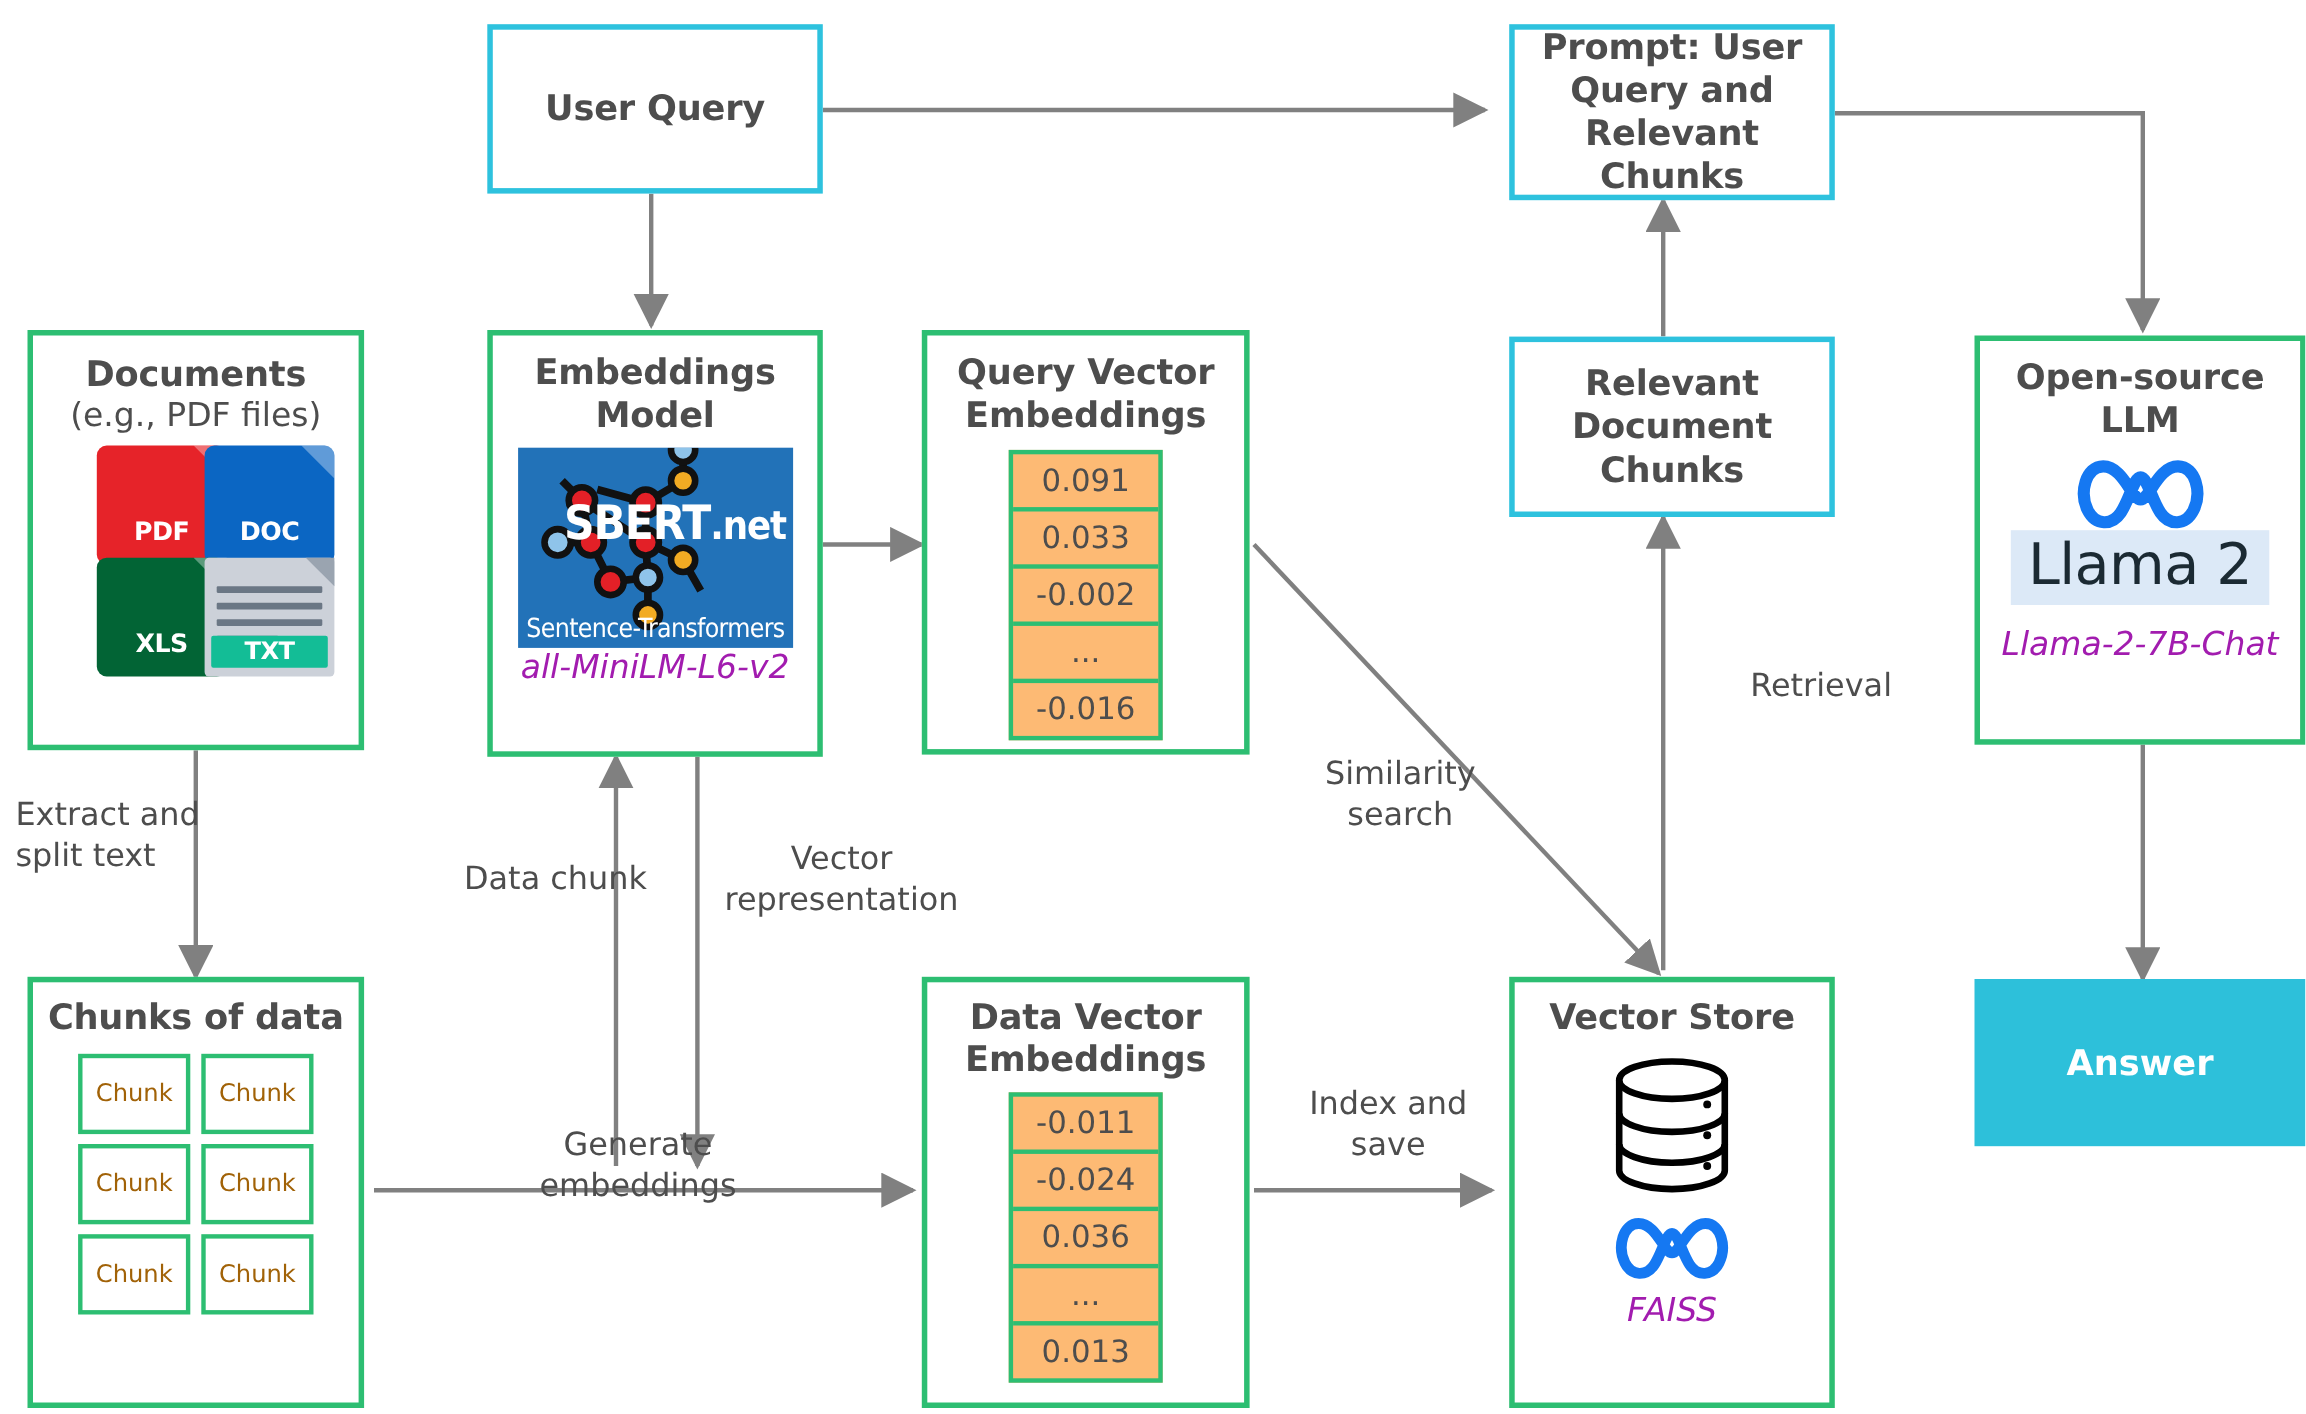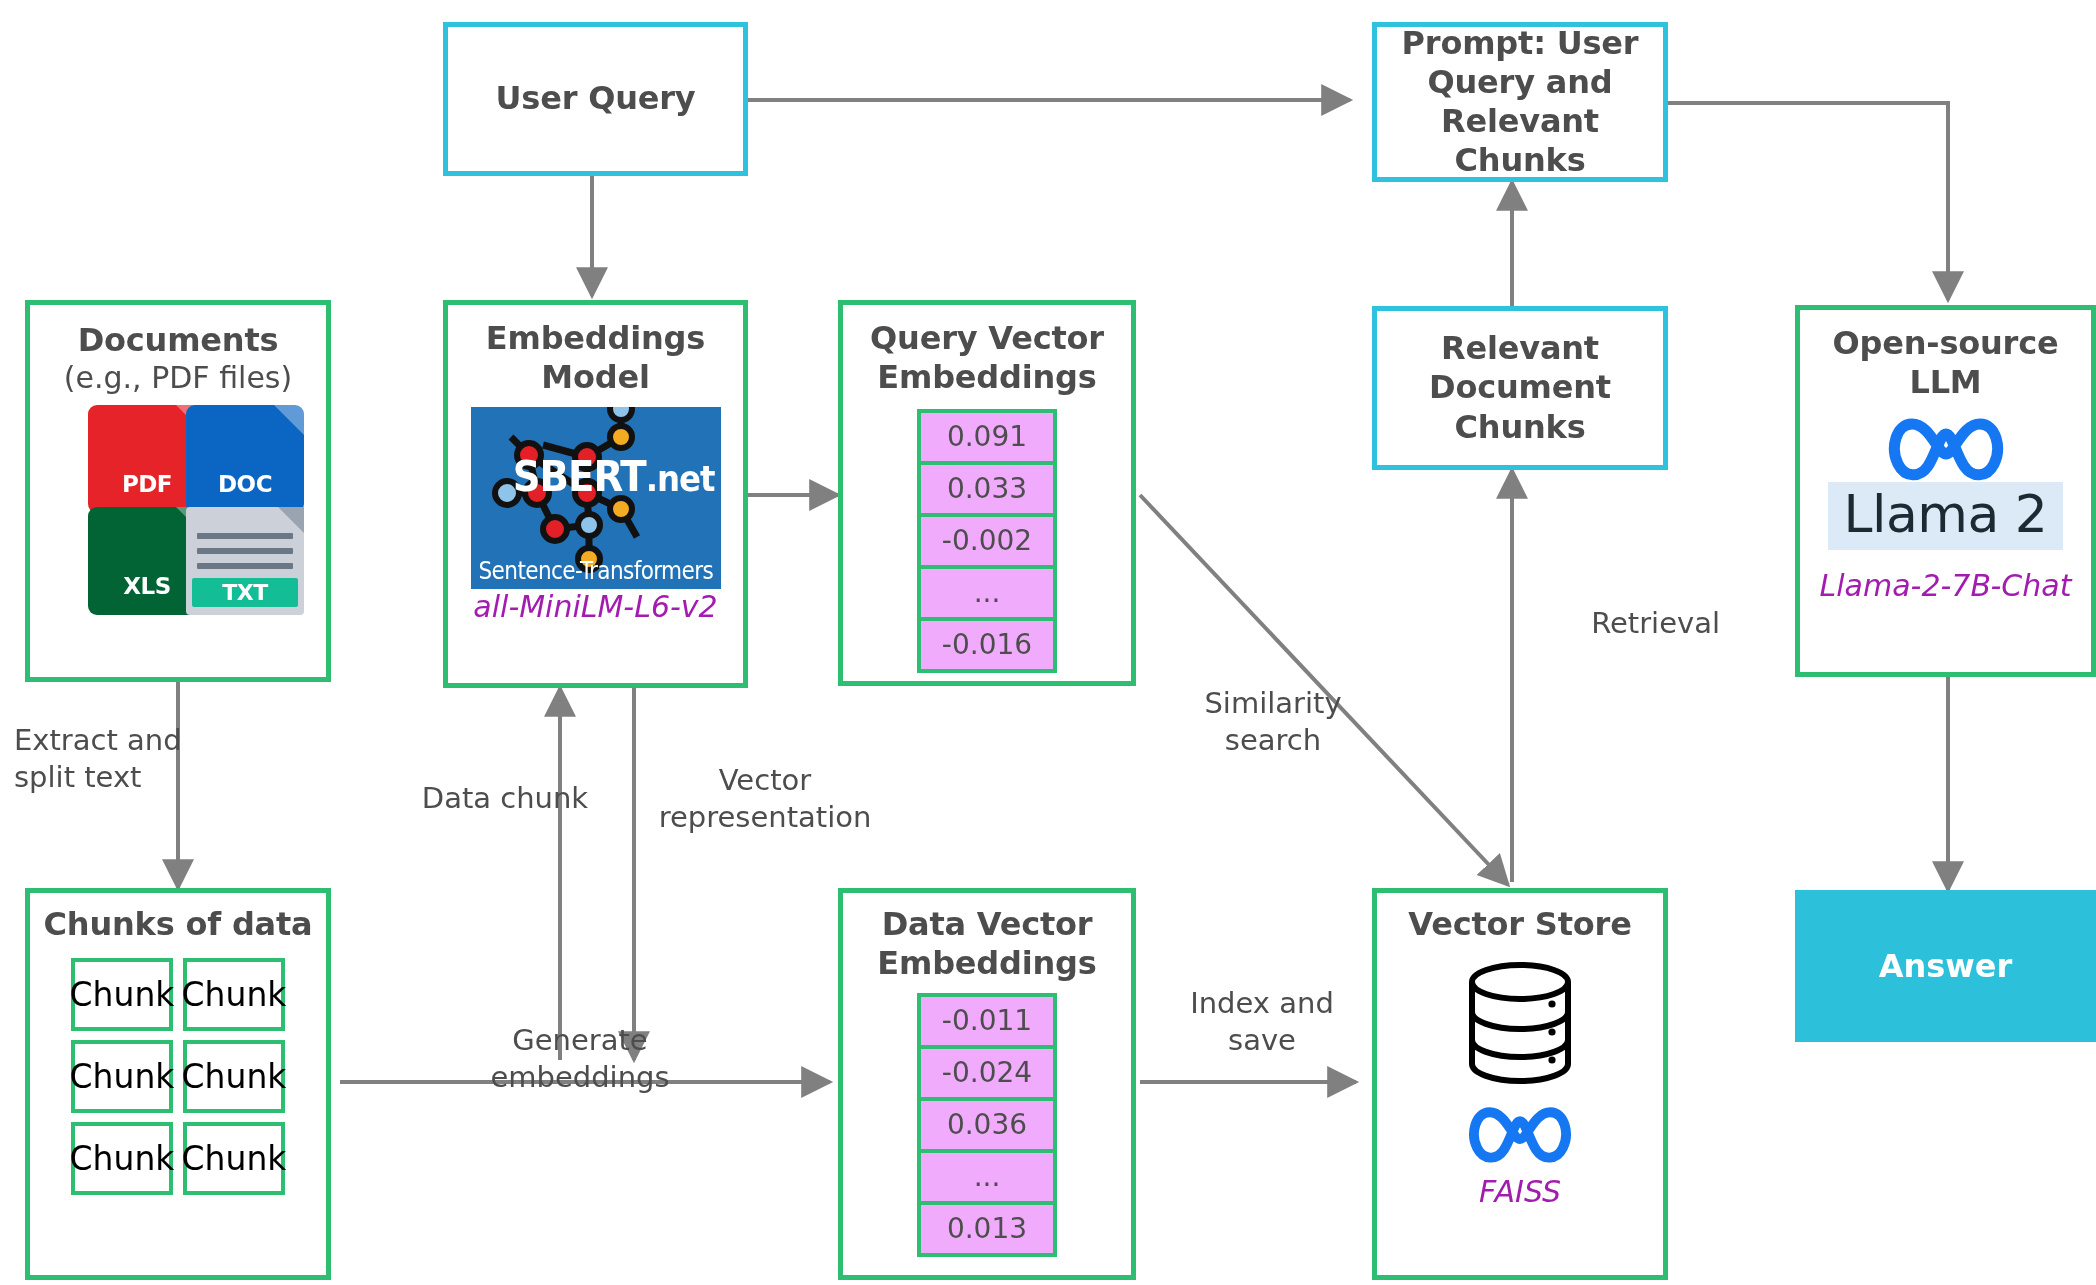--- a/index.html
+++ b/index.html
@@ -58,21 +58,21 @@
     font-size: 32px;
     text-align: center;
   }
 
   
   .vec-stack {
     display: flex;
     flex-direction: column;
     border: 4px solid #2dbe72;
     width: 132px;
-    background: #f0abfc;
+    background: #fdba74;
   }
   .vec-cell {
     border-bottom: 4px solid #2dbe72;
     height: 48px;
     line-height: 48px;
     text-align: center;
     font-size: 28px;
     color: #4d4d4d;
   }
   .vec-cell:last-child { border-bottom: none; }
@@ -82,22 +82,22 @@
     display: grid;
     grid-template-columns: repeat(2, 102px);
     grid-template-rows: repeat(3, 73px);
     gap: 9px 10px;
   }
   .chunk-box {
     border: 4px solid #2dbe72;
     display: flex;
     align-items: center;
     justify-content: center;
-    font-size: 33px;
-    color: #000000;
+    font-size: 22px;
+    color: #a16207;
     background: #fff;
     text-align: center;
   }
 
   
   .doc-grid {
     display: grid;
     grid-template-columns: repeat(2, 82px);
     grid-template-rows: repeat(2, 92px);
     gap: 10px 16px;

